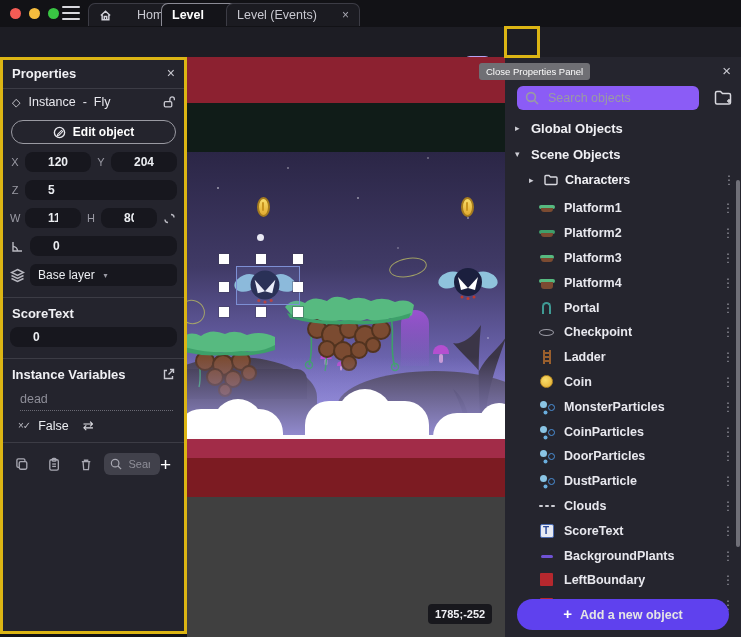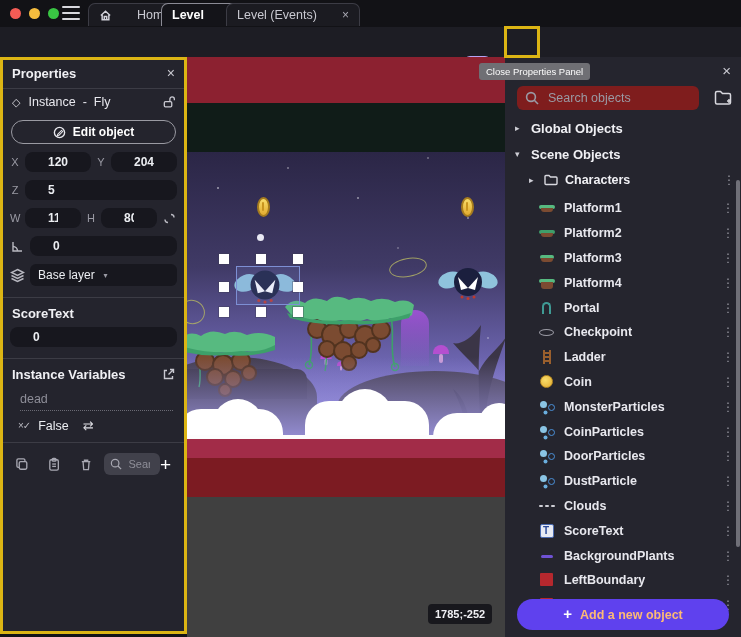--- a/index.html
+++ b/index.html
@@ -68,41 +68,41 @@
   .mushroom .cap{width:16px;height:9px;border-radius:8px 8px 0 0;background:#b44fd0;}
   .mushroom .stem{width:4px;height:9px;background:#c99ad6;margin:0 auto;border-radius:2px;}
   .portal-glow{position:absolute;left:214px;top:253px;width:28px;height:56px;border-radius:14px 14px 0 0;
     background:linear-gradient(to bottom,#a653dd,rgba(140,90,210,.15));opacity:.85;}
 
   
   .objects{position:absolute;left:505px;top:57px;width:236px;height:580px;background:#25252e;z-index:20;}
   .obj-head{position:absolute;left:0;top:0;width:100%;height:28px;}
   .obj-title{position:absolute;left:14px;top:7px;font-size:13.5px;font-weight:bold;color:#e8e8ee;}
   .obj-close{position:absolute;right:10px;top:5px;font-size:15px;color:#c9c9d1;cursor:pointer;}
-  .obj-search{position:absolute;left:12px;top:29px;width:182px;height:24px;background:#7f1d1d;border-radius:6px;display:flex;align-items:center;padding:0 8px;gap:7px;box-sizing:border-box;}
+  .obj-search{position:absolute;left:12px;top:29px;width:182px;height:24px;background:#8b5cf6;border-radius:6px;display:flex;align-items:center;padding:0 8px;gap:7px;box-sizing:border-box;}
   .obj-search input{flex:1;min-width:0;background:transparent;border:none;outline:none;color:#e8e8ee;font-size:12.5px;font-family:inherit;}
   .obj-search input::placeholder{color:#9a9aa4;}
   .folder-add{position:absolute;right:8px;top:31px;width:20px;height:20px;stroke:#d8d8de;fill:none;stroke-width:1.5;cursor:pointer;}
   .group-row{position:absolute;left:0;width:100%;height:18px;display:flex;align-items:center;gap:8px;padding-left:10px;box-sizing:border-box;cursor:pointer;}
   .group-row .tri{font-size:9px;color:#cfcfd6;width:8px;}
   .group-row .glabel{font-size:13px;font-weight:bold;color:#f0f0f4;}
   .char-row{position:absolute;left:0;top:113px;width:100%;height:20px;display:flex;align-items:center;gap:7px;padding-left:24px;box-sizing:border-box;cursor:pointer;}
   .char-row .tri{font-size:9px;color:#cfcfd6;width:8px;}
   .char-row .flabel{font-size:12.5px;font-weight:bold;color:#f0f0f4;}
   .char-row .kebab{position:absolute;right:6px;color:#9a9aa4;font-size:12px;}
   .folder-ico{width:14px;height:12px;stroke:#d8d8de;fill:none;stroke-width:1.4;}
   .obj-list{position:absolute;left:0;top:139px;width:100%;height:469px;overflow:hidden;}
   .obj-row{height:24.8px;display:flex;align-items:center;gap:9px;padding-left:34px;box-sizing:border-box;cursor:pointer;position:relative;}
   .obj-label{font-size:12.5px;font-weight:bold;color:#e8e8ee;}
   .kebab{position:absolute;right:7px;color:#9a9aa4;font-size:12px;cursor:pointer;}
   .scrollbar{position:absolute;right:1px;top:123px;width:4px;height:367px;background:#8a8a92;border-radius:2px;opacity:.75;}
   .add-btn{position:absolute;left:12px;top:542px;width:212px;height:31px;background:#5f41ee;border-radius:16px;
     display:flex;align-items:center;justify-content:center;gap:8px;cursor:pointer;z-index:5;}
   .add-btn .pl{font-size:15px;font-weight:bold;color:#fff;margin-top:-2px;}
-  .add-btn .al{font-size:12.5px;font-weight:bold;color:#fdba74;}
+  .add-btn .al{font-size:12.5px;font-weight:bold;color:#e5e5e5;}
 
   
   .oicon{width:16px;height:16px;position:relative;flex:0 0 16px;}
   .oicon-platform1::before,.oicon-platform2::before,.oicon-platform3::before,.oicon-platform4::before{
     content:"";position:absolute;left:0;top:5px;width:16px;height:4px;background:#57ba80;border-radius:2px;}
   .oicon-platform1::after,.oicon-platform2::after,.oicon-platform3::after,.oicon-platform4::after{
     content:"";position:absolute;left:2px;top:8px;width:12px;height:4px;background:#7b4b31;border-radius:0 0 3px 3px;}
   .oicon-platform2::before{background:#3f9e6a;}
   .oicon-platform3::before{left:1px;width:14px;}
   .oicon-platform4::before{top:4px;}

